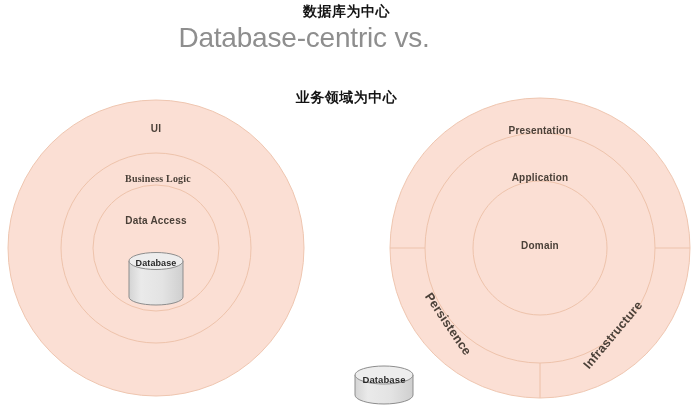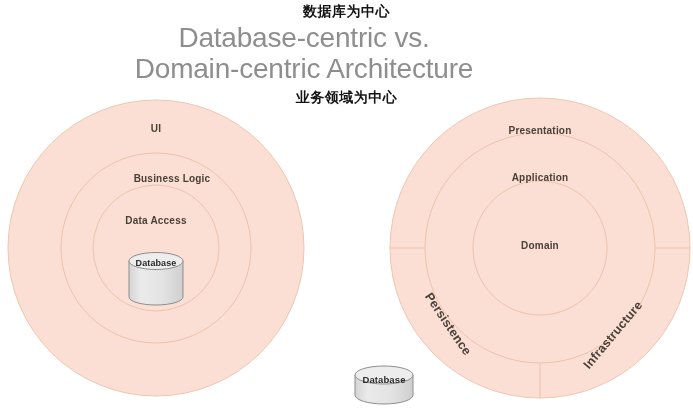--- a/index.html
+++ b/index.html
@@ -138,28 +138,27 @@
       <ellipse cx="384" cy="375" rx="29" ry="9" fill="#ededed" stroke="#8d8d8d" stroke-width="1"></ellipse>
     </g>
   </g>
 </svg>
 
 <div class="title-block">
   <div class="cn-anno cn-anno-top">数据库为中心</div>
 
   <div class="main-title">
     <span>Database-centric vs.</span>
-    <span class="line2">Domain-centric Architecture</span>
   </div>
 
   <div class="cn-anno cn-anno-bottom">业务领域为中心</div>
 </div>
 
 <div class="ring-label" style="left:156px; top:128px;">UI</div>
-<div class="ring-label" style="left:172px; top:178px;">Business Logic</div>
+<div class="ring-label" style="left:158px; top:178px;font-family:Liberation Serif, serif;">Business Logic</div>
 <div class="ring-label" style="left:156px; top:220px;">Data Access</div>
 <div class="db-label" style="left:156px; top:263px;">Database</div>
 
 <div class="ring-label" style="left:540px; top:130px;">Presentation</div>
 <div class="ring-label" style="left:540px; top:177px;">Application</div>
 <div class="ring-label" style="left:540px; top:245px;">Domain</div>
 
 <div class="ring-label small" style="left:448px; top:324px; transform:translate(-50%,-50%) rotate(56deg);">Persistence</div>
 <div class="ring-label small" style="left:613px; top:335px; transform:translate(-50%,-50%) rotate(-50deg);">Infrastructure</div>
 

